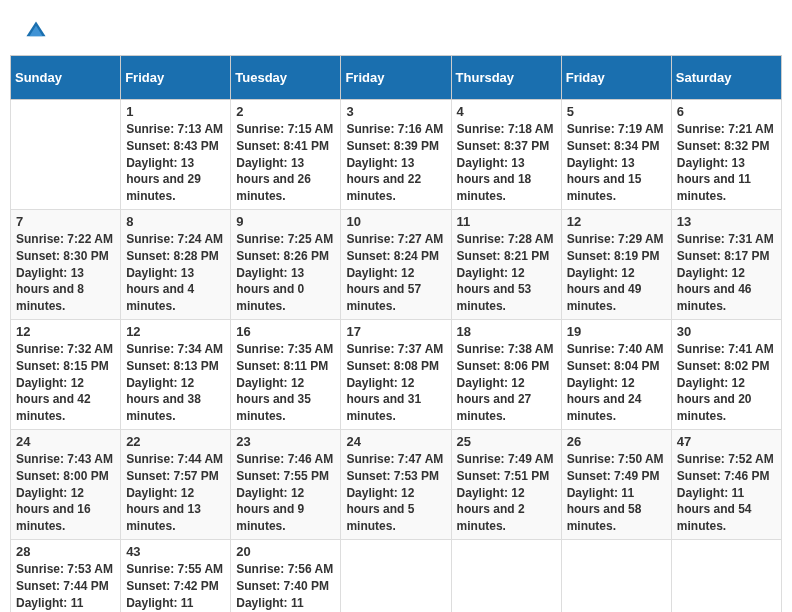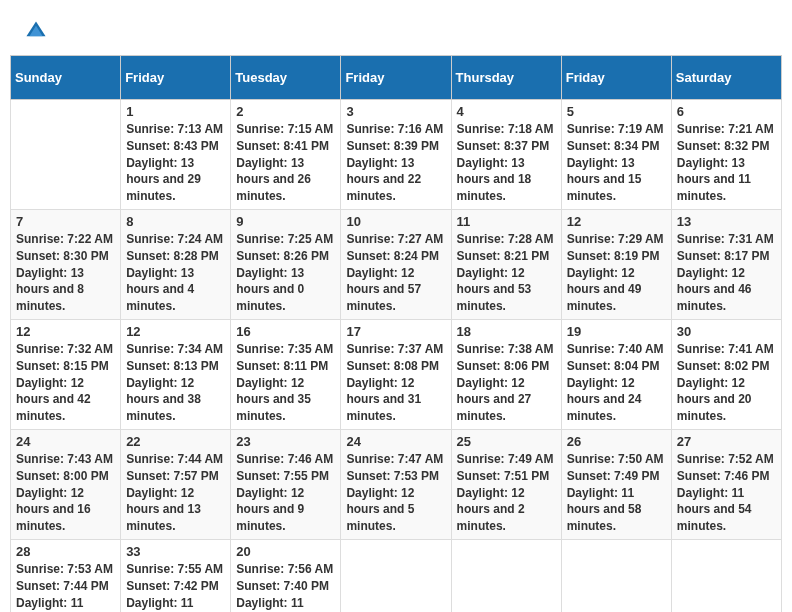--- a/index.html
+++ b/index.html
@@ -237,31 +237,31 @@
         </td>
         <td>
           <span class="day-number">25</span>
           <div class="cell-info">Sunrise: 7:49 AM<br>Sunset: 7:51 PM<br>Daylight: 12 hours and 2 minutes.</div>
         </td>
         <td>
           <span class="day-number">26</span>
           <div class="cell-info">Sunrise: 7:50 AM<br>Sunset: 7:49 PM<br>Daylight: 11 hours and 58 minutes.</div>
         </td>
         <td>
-          <span class="day-number">27</span>
+          <span class="day-number">47</span>
           <div class="cell-info">Sunrise: 7:52 AM<br>Sunset: 7:46 PM<br>Daylight: 11 hours and 54 minutes.</div>
         </td>
       </tr>
       <tr>
         <td>
           <span class="day-number">28</span>
           <div class="cell-info">Sunrise: 7:53 AM<br>Sunset: 7:44 PM<br>Daylight: 11 hours and 51 minutes.</div>
         </td>
         <td>
-          <span class="day-number">33</span>
+          <span class="day-number">43</span>
           <div class="cell-info">Sunrise: 7:55 AM<br>Sunset: 7:42 PM<br>Daylight: 11 hours and 47 minutes.</div>
         </td>
         <td>
           <span class="day-number">20</span>
           <div class="cell-info">Sunrise: 7:56 AM<br>Sunset: 7:40 PM<br>Daylight: 11 hours and 43 minutes.</div>
         </td>
         <td class="empty-cell"></td>
         <td class="empty-cell"></td>
         <td class="empty-cell"></td>
         <td class="empty-cell"></td>

